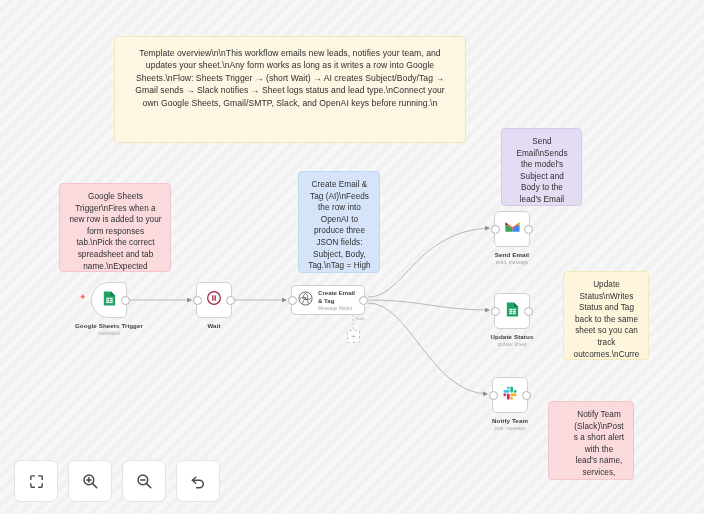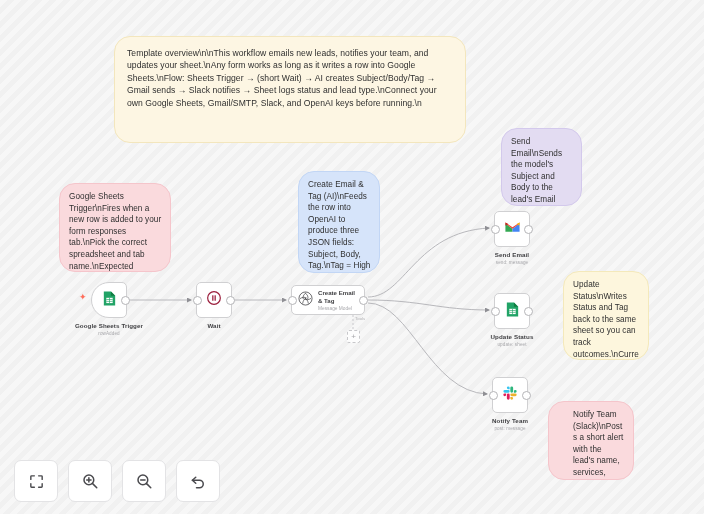--- a/index.html
+++ b/index.html
@@ -25,28 +25,29 @@
       #f7f7f7 5px,
       #f1f1f1 5px,
       #f1f1f1 10px
     );
   }
 
   
   .note {
     position: absolute;
     box-sizing: border-box;
-    border-radius: 16px;
+    border-radius: 4px;
     overflow: hidden;
     font-size: 8.2px;
     line-height: 11.6px;
     color: #2f2f2f;
     padding: 7px 8px 7px 9px;
     letter-spacing: 0.05px;
     word-break: break-word;
+    text-align: center;
   }
   .note.big {
     font-size: 8.6px;
     line-height: 12.4px;
     padding: 10px 12px;
   }
 
   
   #edges {
     position: absolute;

